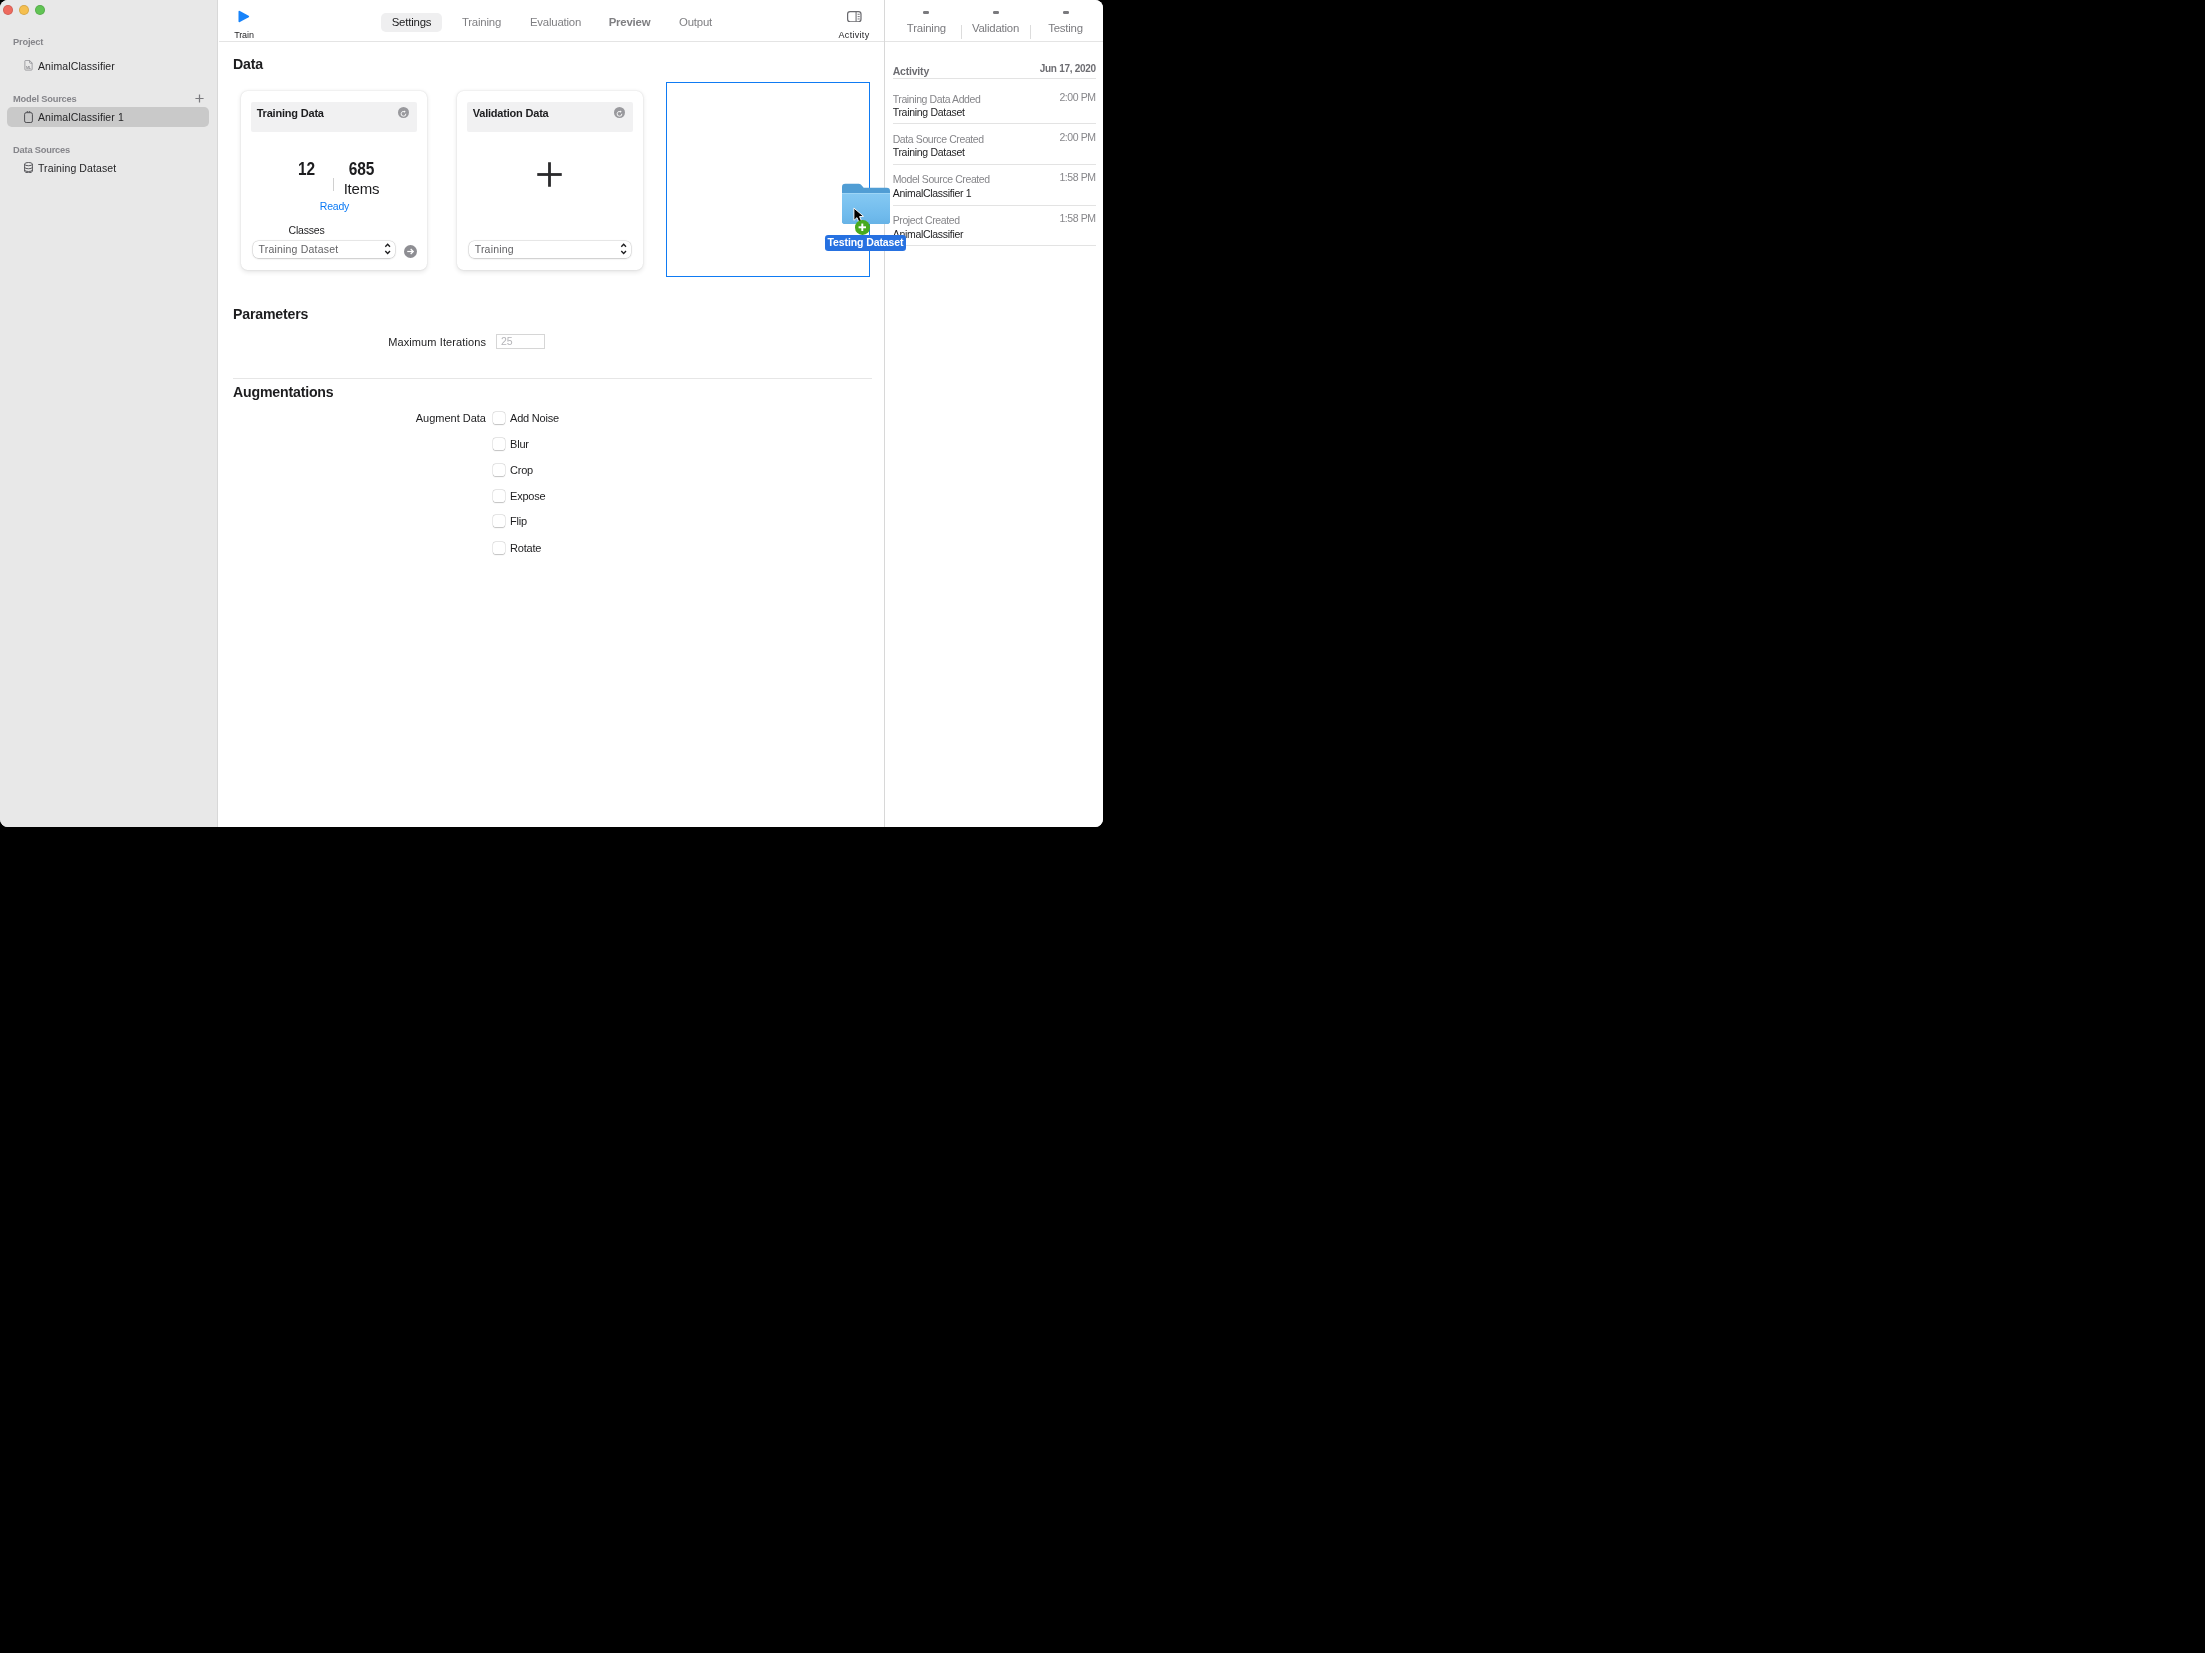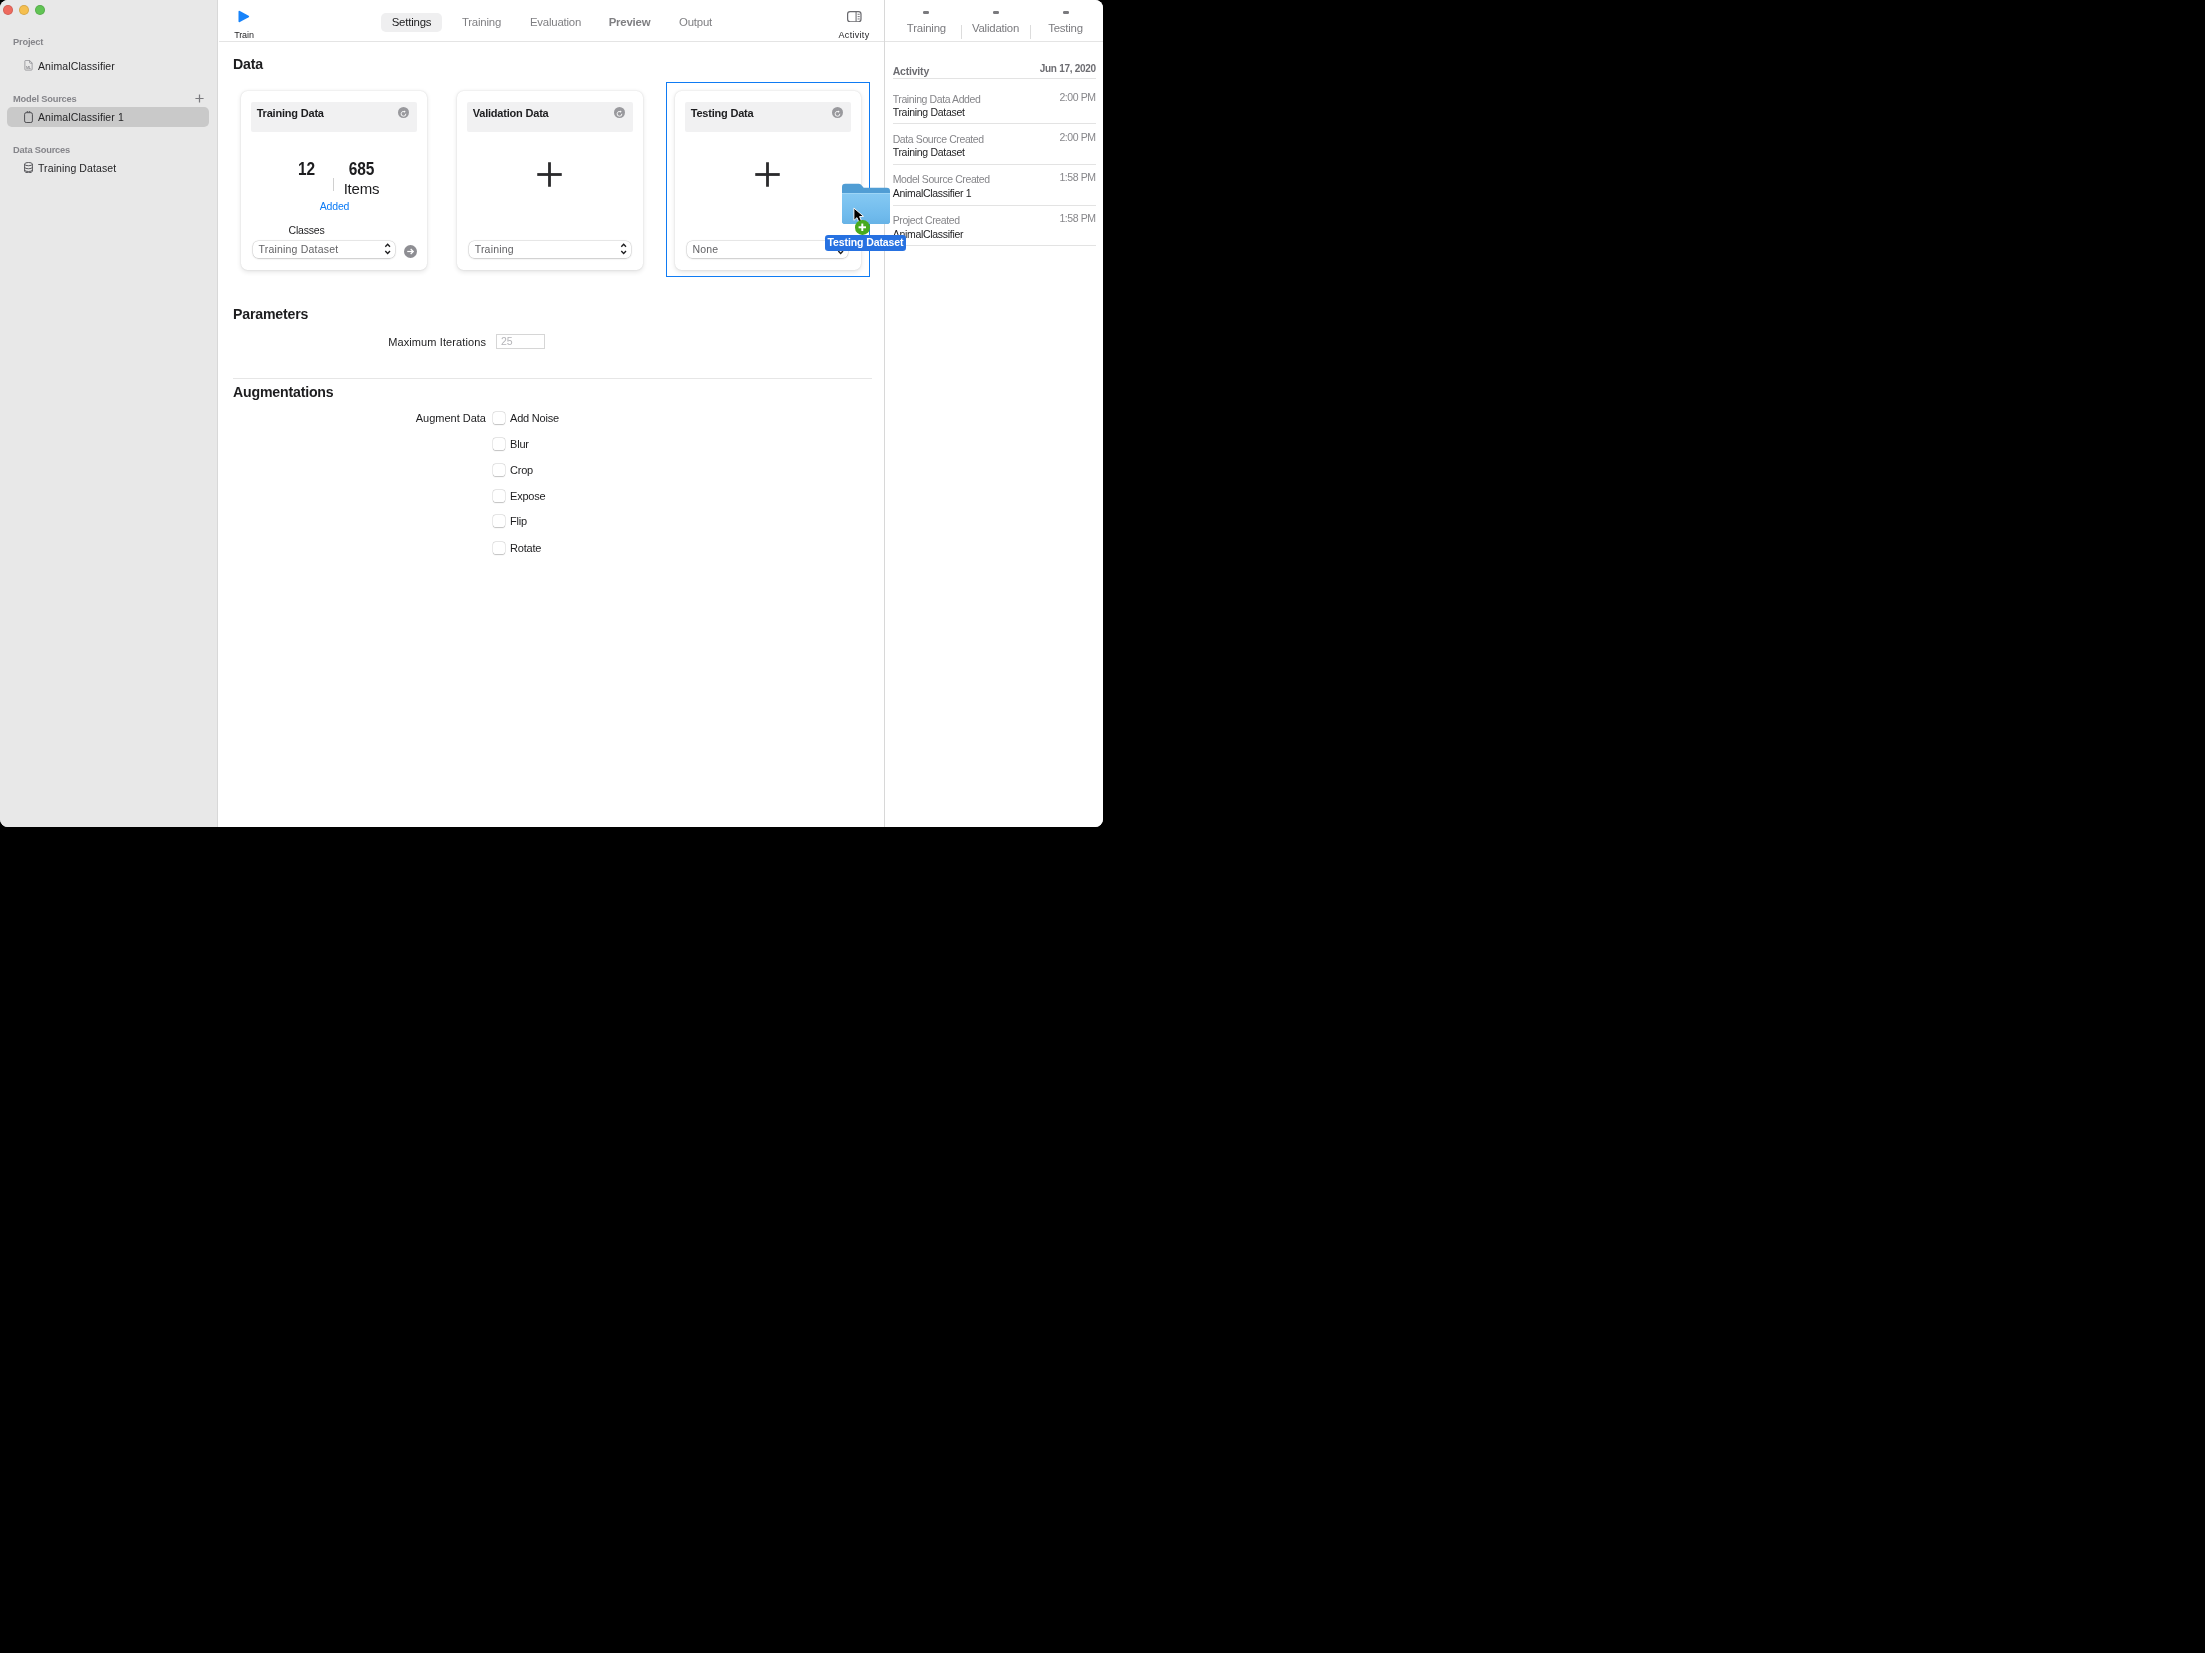--- a/index.html
+++ b/index.html
@@ -127,21 +127,21 @@
         <div class="refresh"><svg width="11" height="11" viewBox="0 0 14 14">
           <path d="M8.1 4.65 A3.0 3.0 0 1 0 10.0 7.35" fill="none" stroke="#fff" stroke-width="1.15"></path>
           <path d="M7.9 3.2 L9.8 4.8 L7.6 5.9 Z" fill="#fff"></path>
         </svg></div>
       </div>
       <div class="abs" style="left:41px; top:68px; width:49px; text-align:center; font-size:18px; letter-spacing:-0.2px; font-weight:bold; color:#1d1d1f; transform:scaleX(0.86);">12</div>
       <div class="abs" style="left:41px; top:89px; width:49px; text-align:center; font-size:10.5px; color:#1d1d1f;margin-top:44px;">Classes</div>
       <div class="abs" style="left:92px; top:87px; width:0.8px; height:13px; background:#d0d0d0;"></div>
       <div class="abs" style="left:96px; top:68px; width:49px; text-align:center; font-size:18px; letter-spacing:-0.2px; font-weight:bold; color:#1d1d1f; transform:scaleX(0.86);">685</div>
       <div class="abs" style="left:96px; top:89px; width:49px; text-align:center; font-size:15px; color:#1d1d1f;">Items</div>
-      <div class="abs" style="left:69px; top:109px; width:49px; text-align:center; font-size:10.5px; color:#0d7bf5;">Added</div>
+      <div class="abs" style="left:69px; top:109px; width:49px; text-align:center; font-size:10.5px; color:#0d7bf5;">Ready</div>
       <div class="dropdown" style="left:11.8px; width:142px;">
           <span class="dd-text">Training Dataset</span>
         <svg class="chev" width="7.3" height="11.8" viewBox="0 0 9 14.5">
           <path d="M1.6 4.6 L4.5 1.6 L7.4 4.6" fill="none" stroke="#1d1d1f" stroke-width="1.7"></path>
           <path d="M1.6 9.9 L4.5 12.9 L7.4 9.9" fill="none" stroke="#1d1d1f" stroke-width="1.7"></path>
         </svg>
       </div>
       <div class="abs" style="left:163px; top:154px; width:13px; height:13px; border-radius:50%; background:#8e8e93;">
         <svg width="13" height="13" viewBox="0 0 16 16">
           <line x1="4" y1="8" x2="11.2" y2="8" stroke="#fff" stroke-width="1.5"></line>
@@ -164,40 +164,20 @@
       </svg>
       <div class="dropdown" style="left:12px; width:162px;">
           <span class="dd-text">Training</span>
         <svg class="chev" width="7.3" height="11.8" viewBox="0 0 9 14.5">
           <path d="M1.6 4.6 L4.5 1.6 L7.4 4.6" fill="none" stroke="#1d1d1f" stroke-width="1.7"></path>
           <path d="M1.6 9.9 L4.5 12.9 L7.4 9.9" fill="none" stroke="#1d1d1f" stroke-width="1.7"></path>
         </svg>
       </div>
     </div>
 
-    <div class="card" style="left:456px;">
-      <div class="card-head">
-          <div class="card-title">Testing Data</div>
-        <div class="refresh"><svg width="11" height="11" viewBox="0 0 14 14">
-          <path d="M8.1 4.65 A3.0 3.0 0 1 0 10.0 7.35" fill="none" stroke="#fff" stroke-width="1.15"></path>
-          <path d="M7.9 3.2 L9.8 4.8 L7.6 5.9 Z" fill="#fff"></path>
-        </svg></div>
-      </div>
-      <svg class="abs" style="left:80px; top:71px;" width="25" height="25" viewBox="0 0 31 31">
-        <line x1="15.5" y1="0.3" x2="15.5" y2="30.7" stroke="#2a2a2c" stroke-width="3.5"></line>
-        <line x1="0.3" y1="15.5" x2="30.7" y2="15.5" stroke="#2a2a2c" stroke-width="3.5"></line>
-      </svg>
-      <div class="dropdown" style="left:11.8px; width:161px;">
-          <span class="dd-text">None</span>
-        <svg class="chev" width="7.3" height="11.8" viewBox="0 0 9 14.5">
-          <path d="M1.6 4.6 L4.5 1.6 L7.4 4.6" fill="none" stroke="#1d1d1f" stroke-width="1.7"></path>
-          <path d="M1.6 9.9 L4.5 12.9 L7.4 9.9" fill="none" stroke="#1d1d1f" stroke-width="1.7"></path>
-        </svg>
-      </div>
-    </div>
 
     <div class="h1" style="left:13.8px; top:306px;">Parameters</div>
     <div class="abs" style="left:168px; top:336px; width:99px; text-align:right; font-size:11px; letter-spacing:0.1px; color:#1d1d1f;">Maximum Iterations</div>
     <div class="abs" style="left:277px; top:334px; width:49px; height:15.4px; border:0.8px solid #d6d6d6; background:#fff; font-size:10.5px; color:#b4b4b8; line-height:13.8px; padding-left:4px;">25</div>
 
     <div class="abs" style="left:13.8px; top:378px; width:639px; height:0.8px; background:#e6e6e6;"></div>
     <div class="h1" style="left:13.8px; top:384px;">Augmentations</div>
     <div class="abs" style="left:170px; top:412px; width:97px; text-align:right; font-size:11px; letter-spacing:0px; color:#1d1d1f;">Augment Data</div>
 
     <div class="cb" style="top:412px;"></div>

